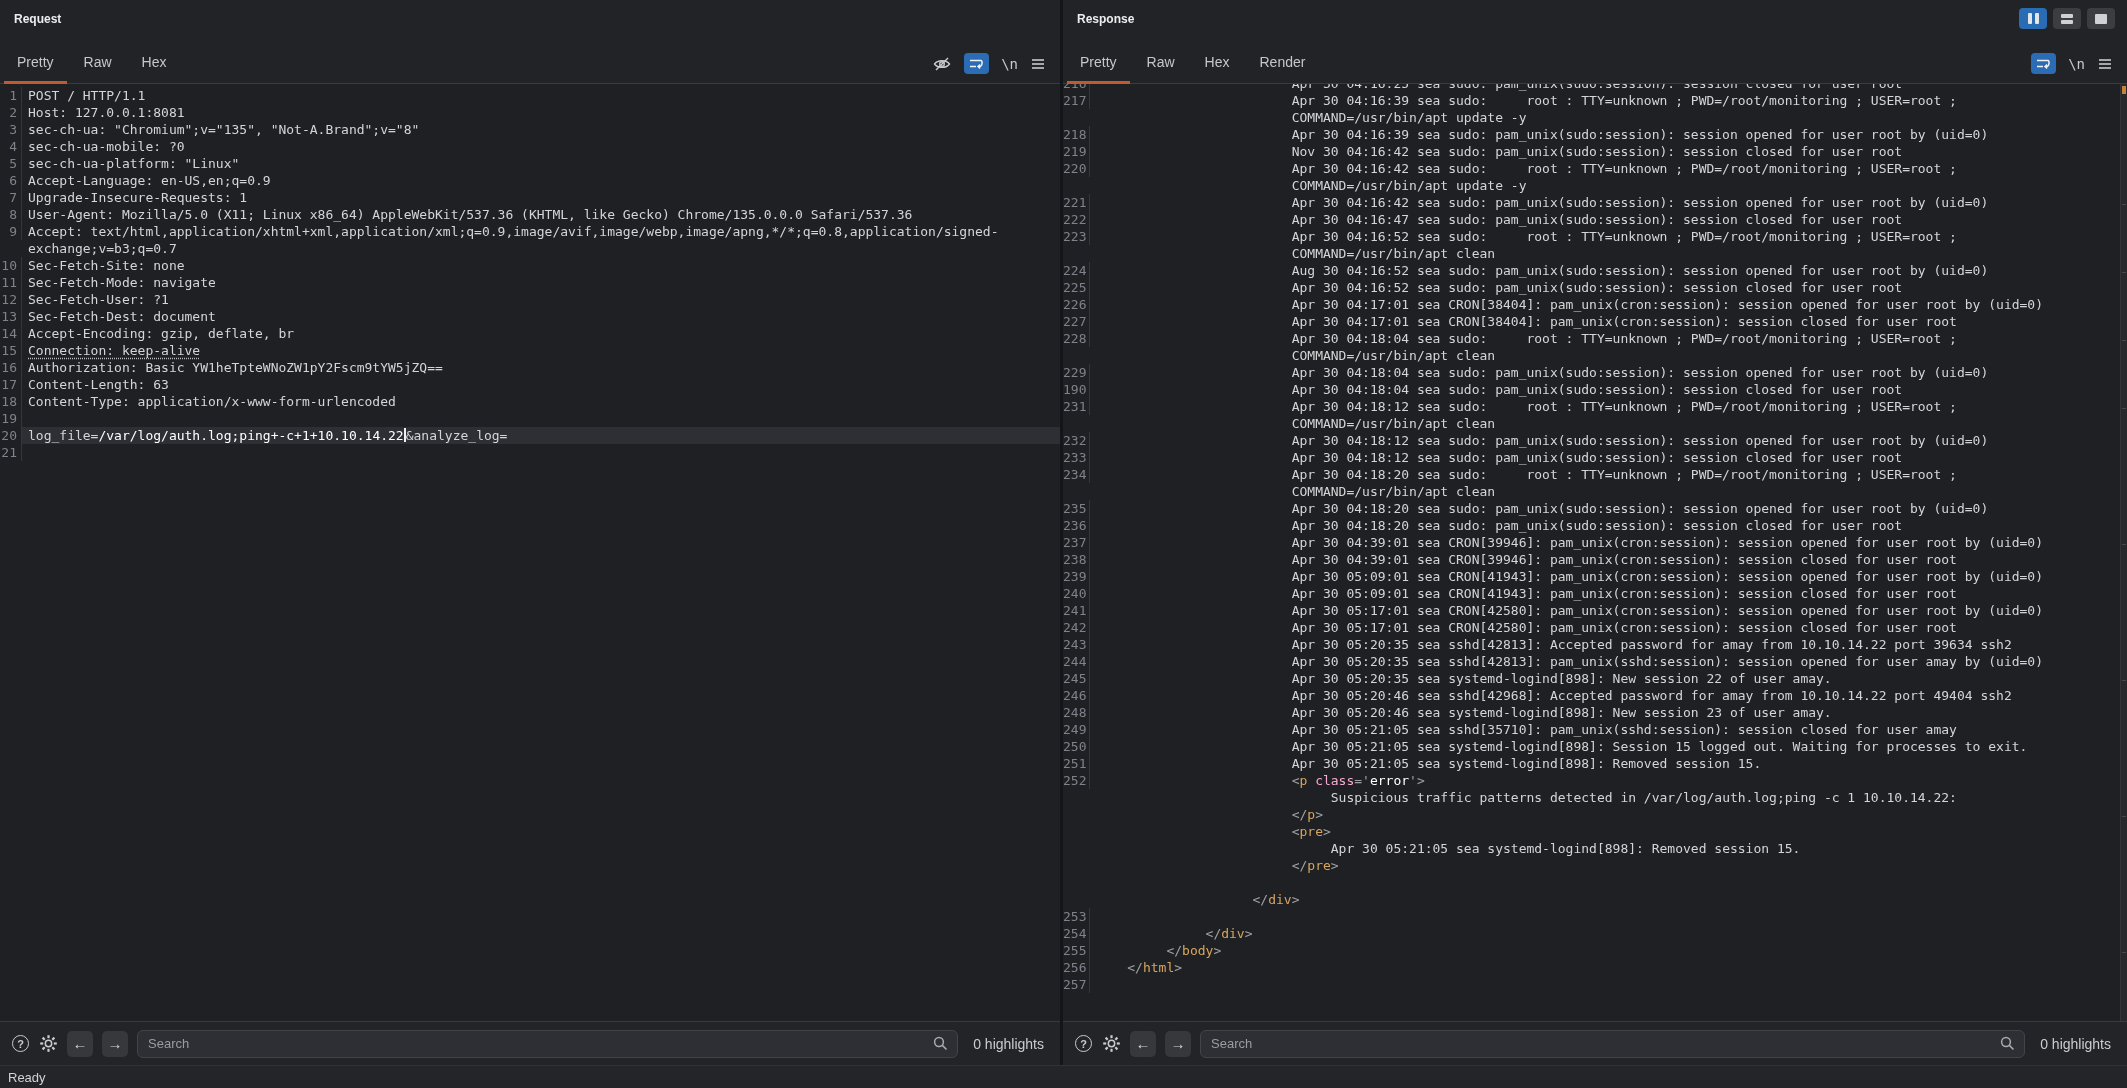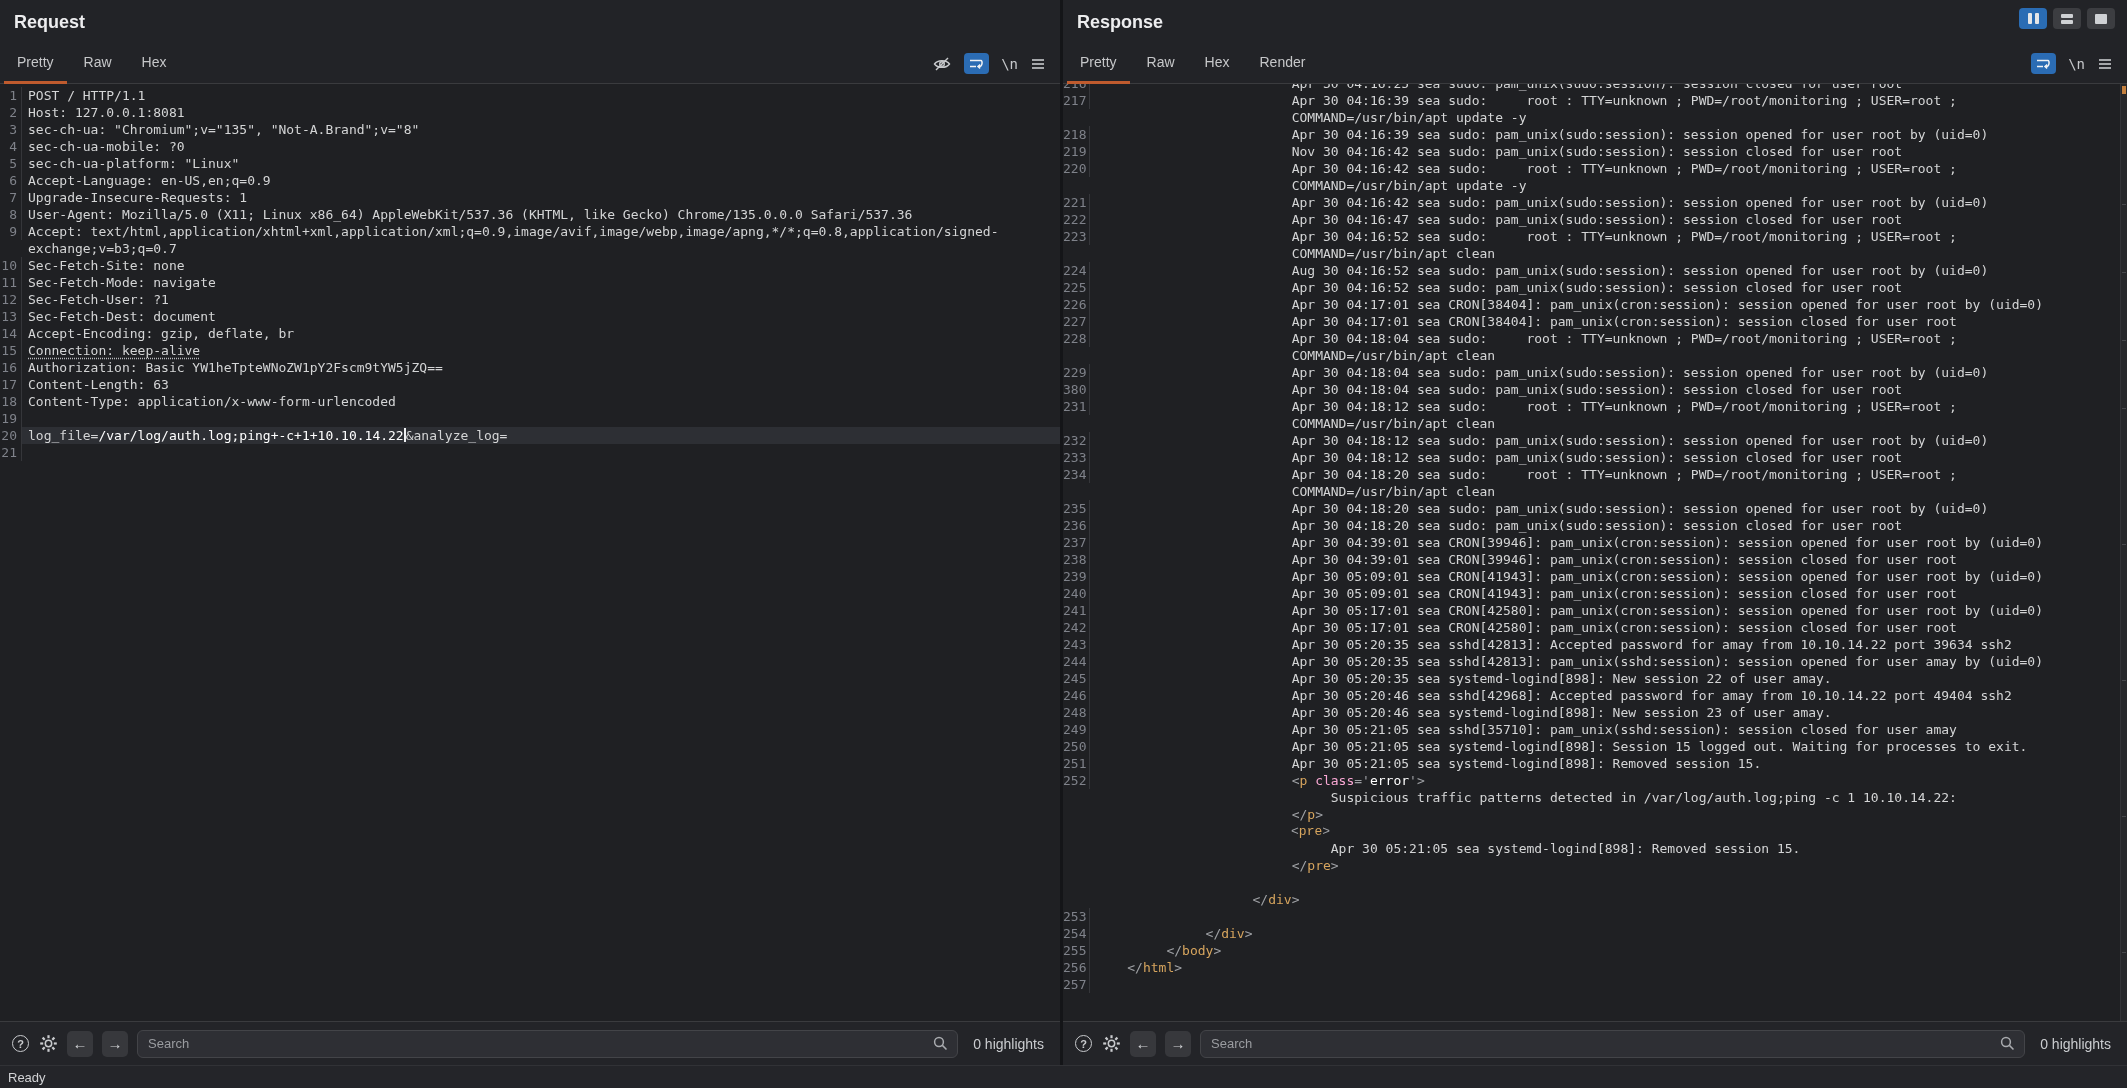--- a/index.html
+++ b/index.html
@@ -9,21 +9,21 @@
     background:#222327; color:#d4d5d6;
     font-family:"Liberation Sans","DejaVu Sans",sans-serif;
   }
   .app { display:flex; flex-direction:column; height:1065px; }
   .panes { display:flex; flex:1; min-height:0; }
   .pane { display:flex; flex-direction:column; min-width:0; position:relative; }
   .pane.left  { width:1060px; }
   .splitter { width:3px; background:#141518; }
   .pane.right { flex:1; }
 
-  .pane-header { height:36px; padding:12px 0 0 14px; font-weight:bold; font-size:18px; color:#ededef; }
+  .pane-header { height:36px; padding:12px 0 0 14px; font-weight:bold; font-size:12px; color:#ededef; }
   .tabbar { height:48px; border-bottom:1px solid #3a3b3e; display:flex; align-items:flex-end; position:relative; padding-left:2px; }
   .tab { padding:9px 15px 13px; font-size:14px; color:#c6c7c9; position:relative; cursor:default; }
   .tab.active::after { content:""; position:absolute; left:2px; right:2px; bottom:-1px; height:3px; background:#bf5b2e; }
 
   .editor-tools { position:absolute; right:14px; bottom:9px; display:flex; gap:12px; align-items:center; }
   .tool { display:flex; align-items:center; justify-content:center; color:#c7c9cc; }
   .wrap-btn { width:25px; height:21px; border-radius:4px; background:#2b6cb4; }
   .nl-label { font-family:"DejaVu Sans Mono","Liberation Mono",monospace; font-size:14px; color:#c7c9cc; }
 
   .editor { flex:1; overflow:hidden; background:#1f2023; position:relative;
@@ -340,21 +340,21 @@
             </div>
             <div class="row">
               <div class="gutter">228</div>
               <div class="code-text" style="margin-left: 25ch;"><span class="st-p">Apr 30 04:18:04 sea sudo:     root : TTY=unknown ; PWD=/root/monitoring ; USER=root ; COMMAND=/usr/bin/apt clean</span></div>
             </div>
             <div class="row">
               <div class="gutter">229</div>
               <div class="code-text" style="margin-left: 25ch;"><span class="st-p">Apr 30 04:18:04 sea sudo: pam_unix(sudo:session): session opened for user root by (uid=0)</span></div>
             </div>
             <div class="row">
-              <div class="gutter">380</div>
+              <div class="gutter">190</div>
               <div class="code-text" style="margin-left: 25ch;"><span class="st-p">Apr 30 04:18:04 sea sudo: pam_unix(sudo:session): session closed for user root</span></div>
             </div>
             <div class="row">
               <div class="gutter">231</div>
               <div class="code-text" style="margin-left: 25ch;"><span class="st-p">Apr 30 04:18:12 sea sudo:     root : TTY=unknown ; PWD=/root/monitoring ; USER=root ; COMMAND=/usr/bin/apt clean</span></div>
             </div>
             <div class="row">
               <div class="gutter">232</div>
               <div class="code-text" style="margin-left: 25ch;"><span class="st-p">Apr 30 04:18:12 sea sudo: pam_unix(sudo:session): session opened for user root by (uid=0)</span></div>
             </div>
@@ -437,21 +437,21 @@
             <div class="row">
               <div class="gutter"></div>
               <div class="code-text" style="margin-left: 30ch;"><span class="st-p">Suspicious traffic patterns detected in /var/log/auth.log;ping -c 1 10.10.14.22:</span></div>
             </div>
             <div class="row">
               <div class="gutter"></div>
               <div class="code-text" style="margin-left: 25ch;"><span class="st-u">&lt;/</span><span class="st-t">p</span><span class="st-u">&gt;</span></div>
             </div>
             <div class="row">
               <div class="gutter"></div>
-              <div class="code-text" style="margin-left: 25ch; font-family: Liberation Mono, monospace;"><span class="st-u">&lt;</span><span class="st-t">pre</span><span class="st-u">&gt;</span></div>
+              <div class="code-text" style="margin-left: 25ch;"><span class="st-u">&lt;</span><span class="st-t">pre</span><span class="st-u">&gt;</span></div>
             </div>
             <div class="row">
               <div class="gutter"></div>
               <div class="code-text" style="margin-left: 30ch;"><span class="st-p">Apr 30 05:21:05 sea systemd-logind[898]: Removed session 15.</span></div>
             </div>
             <div class="row">
               <div class="gutter"></div>
               <div class="code-text" style="margin-left: 25ch;"><span class="st-u">&lt;/</span><span class="st-t">pre</span><span class="st-u">&gt;</span></div>
             </div>
             <div class="row">

